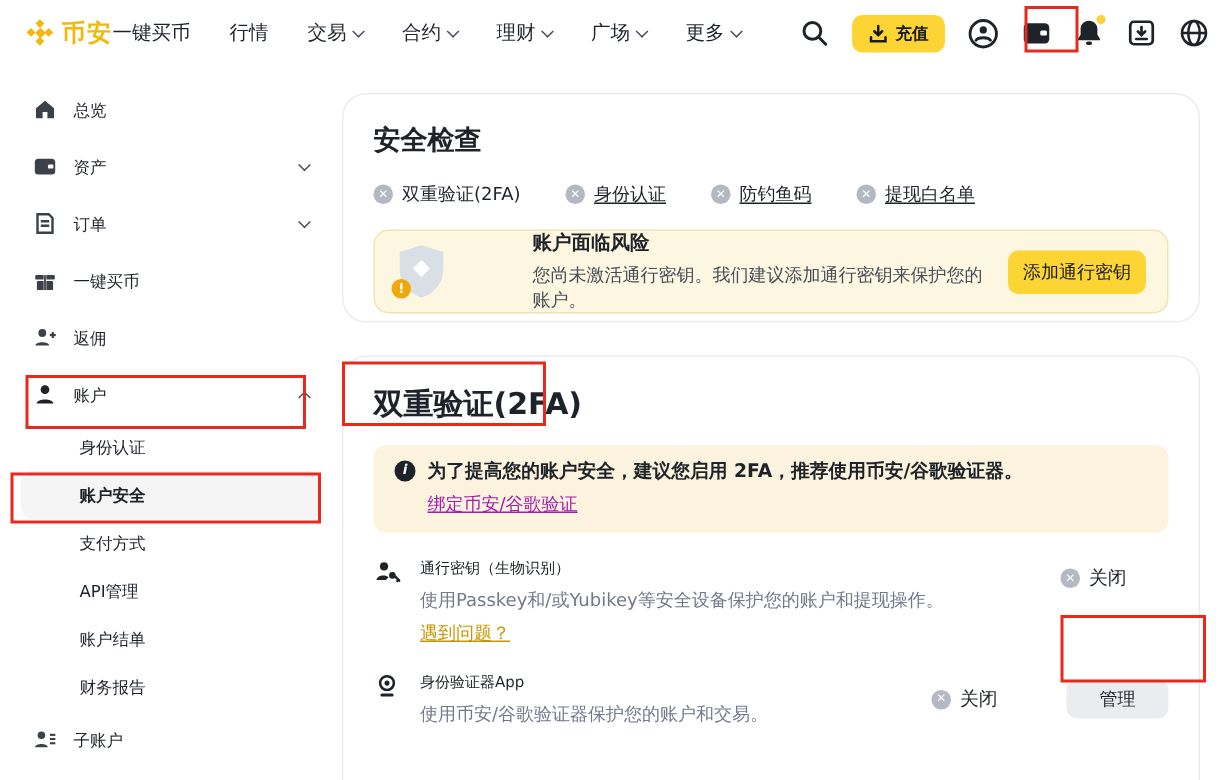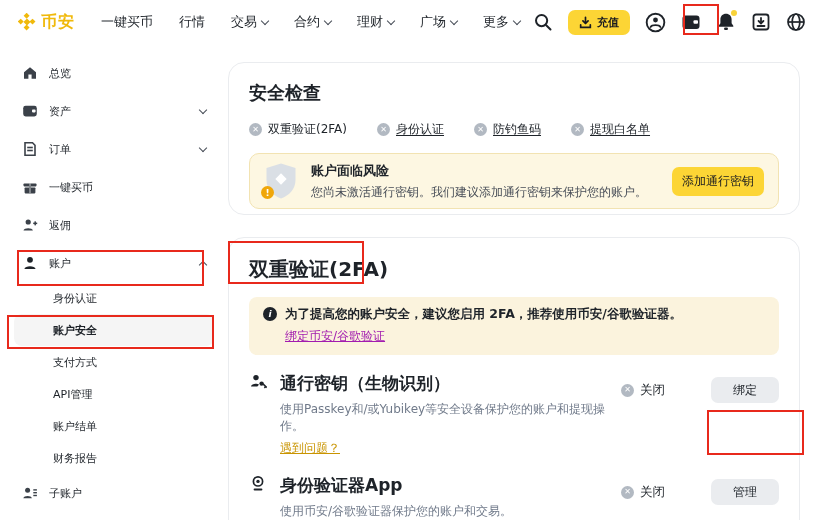--- a/index.html
+++ b/index.html
@@ -4,21 +4,21 @@
 <style>
   * { margin:0; padding:0; box-sizing:border-box; }
   html,body { background:#fff; }
   .app {
     position:relative; width:816px; height:520px; overflow:hidden;
     background:#fff; color:#1E2329;
     font-family:"DejaVu Sans","Liberation Sans",sans-serif;
   }
   
   .topnav { display:flex; align-items:center; height:44px; padding:0 10px 0 18px; }
-  .logo { display:flex; align-items:center; gap:5px; margin-right:26px; cursor:pointer; }
+  .logo { display:flex; align-items:center; gap:5px; cursor:pointer; }
   .logo-name { color:#F0B90B; font-weight:700; font-size:16px; letter-spacing:1px; }
   .menu { display:flex; gap:26px; font-size:13px; font-weight:500; }
   .menu-item { display:flex; align-items:center; gap:5px; cursor:pointer; white-space:nowrap; }
   .chev { width:6px; height:6px; border-right:1.5px solid #474D57; border-bottom:1.5px solid #474D57; transform:rotate(45deg); margin-top:-3px; }
   .chev.up { transform:rotate(-135deg); margin-top:3px; }
   .nav-right { margin-left:auto; display:flex; align-items:center; gap:15px; }
   .btn-recharge { background:#FCD535; border:none; border-radius:7px; padding:5px 11px; font-size:11px; font-weight:600; color:#181A20; display:flex; align-items:center; gap:5px; cursor:pointer; font-family:inherit; }
   .bell-wrap { position:relative; display:flex; }
   .bell-dot { position:absolute; right:-1px; top:-2px; width:6px; height:6px; border-radius:50%; background:#F8D33A; }
   
@@ -35,32 +35,32 @@
   .card2 { margin-top:22px; height:316px; }
   .card-title { font-size:18px; font-weight:700; margin-bottom:16px; }
   .card2 .card-title { font-size:20px; margin-bottom:14px; }
   .tabs { display:flex; gap:30px; font-size:12px; margin-bottom:15px; }
   .tab { display:flex; align-items:center; gap:6px; cursor:pointer; }
   .tab .u { text-decoration:underline; text-underline-offset:2px; }
   .xcircle { width:13px; height:13px; border-radius:50%; background:#B2B9C2; color:#fff; font-size:8px; line-height:1; display:flex; align-items:center; justify-content:center; flex:none; }
   .warnbox { background:#FDF7E2; border:1px solid #F2E3B2; border-radius:10px; padding:8px 14px; display:flex; align-items:center; gap:13px; height:56px; }
   .shield-wrap { position:relative; width:34px; height:38px; flex:none; }
   .warn-badge { position:absolute; left:-3px; bottom:1px; width:13px; height:13px; border-radius:50%; background:#F0A70A; color:#fff; font-size:9px; font-weight:700; display:flex; align-items:center; justify-content:center; }
-  .warn-txt { flex:1; }
+  .warn-txt { flex:1;margin-left:44px; }
   .warn-title { font-size:13px; font-weight:700; margin-bottom:4px; }
   .warn-desc { font-size:12px; color:#474D57; }
   .btn-yellow { background:#FCD535; border:none; border-radius:7px; padding:6px 10px; font-size:12px; font-weight:400; color:#181A20; white-space:nowrap; cursor:pointer; font-family:inherit; }
   .infobox { background:#FBF3DD; border-radius:8px; padding:9px 14px 10px; font-size:12.5px; }
   .infobox-top { display:flex; gap:8px; font-weight:600; align-items:flex-start; }
   .info-i { width:14px; height:14px; border-radius:50%; background:#1E2329; color:#fff; font-size:9px; font-style:italic; font-weight:700; display:flex; align-items:center; justify-content:center; flex:none; margin-top:1px; }
   .info-link { margin-left:22px; margin-top:5px; display:inline-block; color:#a21caf; font-size:12px; text-decoration:underline; cursor:pointer; }
   .sec-row { display:flex; margin-top:17px; align-items:flex-start; }
   .row-icon { width:18px; margin-right:13px; margin-top:1px; flex:none; display:flex; }
   .row-main { flex:1; }
-  .row-title { font-size:17px; font-weight:700; }
+  .row-title { font-size:10px; font-weight:400; }
   .row-desc { font-size:12px; color:#707A8A; margin-top:6px; }
   .row-link { font-size:12px; color:#C99400; text-decoration:underline; margin-top:5px; display:inline-block; cursor:pointer; }
   .row-right { display:flex; align-items:center; gap:18px; margin-top:5px; }
   .status { display:flex; align-items:center; gap:6px; font-size:12.5px; width:72px; }
   .btn-gray { background:#EAECEF; border:none; border-radius:7px; width:68px; height:26px; font-size:12px; font-weight:500; color:#1E2329; cursor:pointer; font-family:inherit; }
   
   .anno { position:absolute; border:2.5px solid #E8291C; pointer-events:none; }
   .anno-user   { left:683px; top:4px;   width:36px;  height:31px; }
   .anno-acct   { left:17px;  top:250px; width:187px; height:36px; }
   .anno-sec    { left:7px;   top:315px; width:207px; height:34px; }
@@ -327,21 +327,20 @@
         <div class="row-main">
           <div class="row-title">通行密钥（生物识别）</div>
           <div class="row-desc">使用Passkey和/或Yubikey等安全设备保护您的账户和提现操作。</div>
           <span class="row-link">遇到问题？</span>
         </div>
         <div class="row-right">
           <span class="status">
             <span class="xcircle">✕</span>
             <span>关闭</span>
           </span>
-          <button class="btn-gray">绑定</button>
         </div>
       </div>
 
       <div class="sec-row">
         <span class="row-icon">
           <svg width="18" height="18" viewBox="0 0 18 18" fill="none">
               <circle cx="9" cy="6.4" r="4.6" stroke="#1E2329" stroke-width="1.7"></circle>
               <circle cx="9" cy="6.4" r="1.7" fill="#1E2329"></circle>
               <rect x="4.6" y="13.4" width="8.8" height="2" rx="1" fill="#1E2329"></rect>
             </svg>

